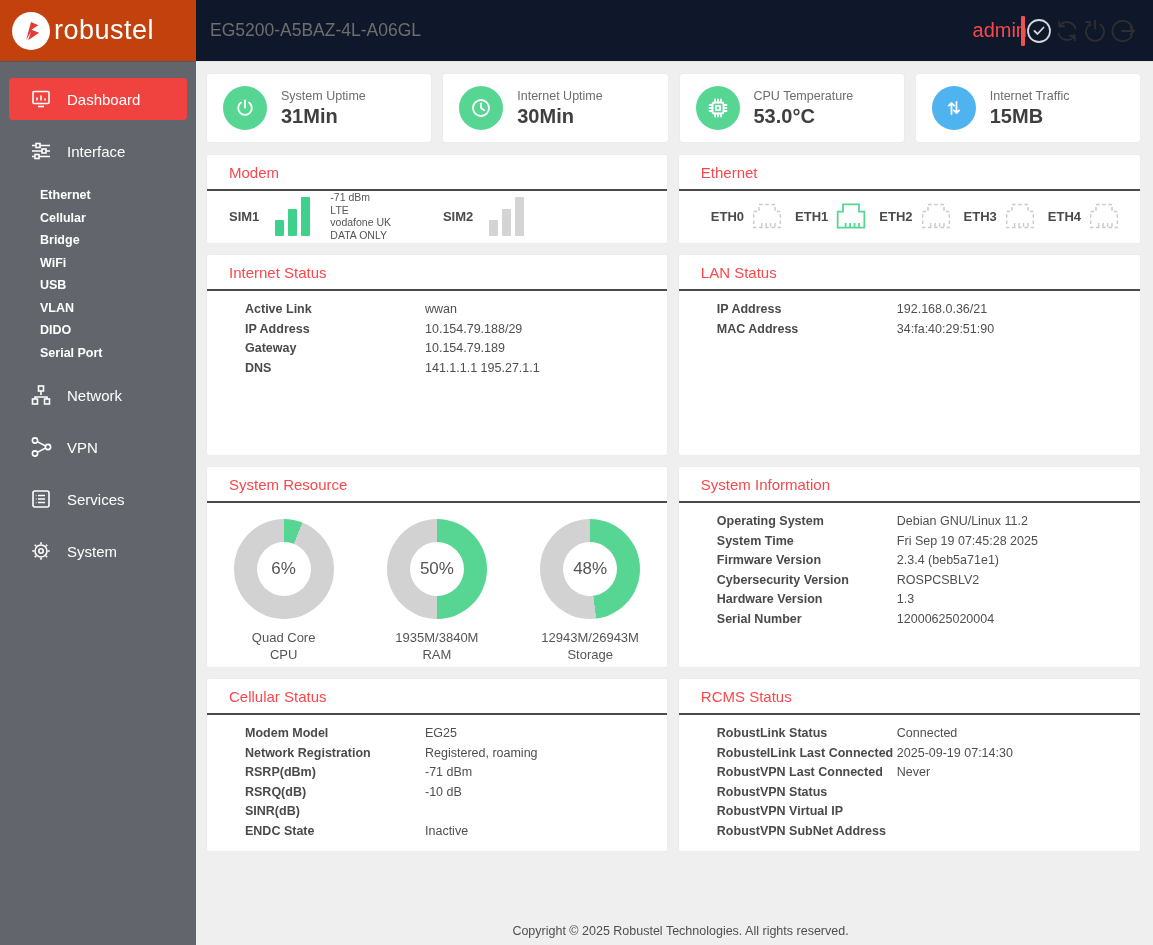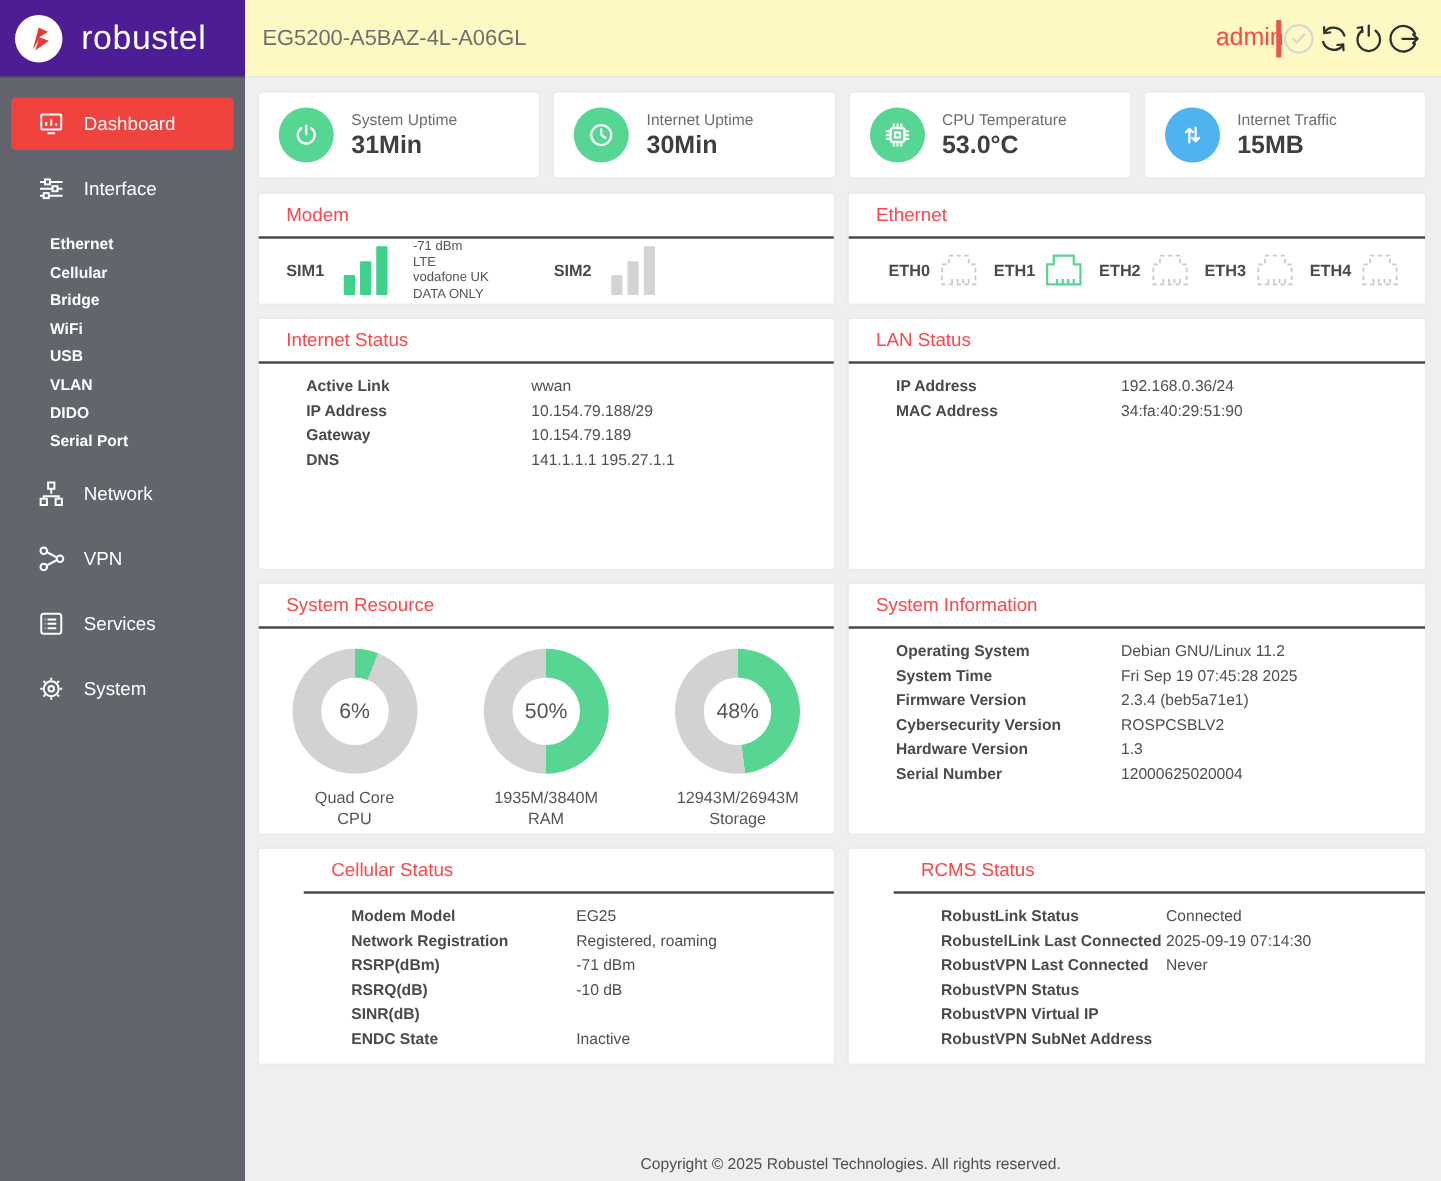--- a/index.html
+++ b/index.html
@@ -2,37 +2,37 @@
 <html><head>
 <meta charset="utf-8">
 <style>
   * { margin:0; padding:0; box-sizing:border-box; }
   html,body { width:1153px; height:945px; overflow:hidden; }
   body { font-family:"Liberation Sans", sans-serif; background:#EFEFEF; color:#4a4a4a; }
   .app { display:flex; width:100%; height:100%; }
 
   
   .sidebar { width:196px; flex:0 0 196px; background:#62656B; height:100%; }
-  .logo { height:62px; background:#4c1d95; border-bottom:1px solid #54575C;
-          display:flex; align-items:center; padding-left:12px; gap:15px; }
+  .logo { height:62px; background:#c2410c; border-bottom:1px solid #54575C;
+          display:flex; align-items:center; padding-left:12px; gap:4px; }
   .logo-mark { width:38px; height:38px; border-radius:50%; background:#fff;
                display:flex; align-items:center; justify-content:center; }
   .logo-text { color:#fff; font-size:27px; letter-spacing:0.5px; font-weight:400; }
   nav { padding-top:16px; }
   .nav-item { display:flex; align-items:center; gap:14px; color:#fff; font-size:15px;
               padding:9px 10px 9px 20px; margin:0 9px 10px 9px; border-radius:4px; cursor:pointer; }
   .nav-item.active { background:#F0433F; }
   .nav-item .nav-icon { width:24px; height:24px; display:flex; }
   .nav-item svg { stroke:#fff; fill:none; stroke-width:1.6; }
   .subnav { padding:2px 0 10px 40px; }
   .subitem { color:#fff; font-size:12.5px; font-weight:bold; line-height:22.5px; cursor:pointer; }
 
   
   .main { flex:1; display:flex; flex-direction:column; height:100%; }
-  header { height:62px; flex:0 0 62px; background:#fef9c3; display:flex; align-items:center;
+  header { height:62px; flex:0 0 62px; background:#0f172a; display:flex; align-items:center;
            justify-content:space-between; padding:0 16px 0 14px; border-bottom:1px solid #e4e4e4; }
   .device-title { font-size:17.5px; color:#6e6e6e; }
   .header-right { display:flex; align-items:center; gap:0; }
   .admin { color:#F8484C; font-size:20px; }
   .red-bar { width:4px; height:30px; background:#F0504E; border-radius:1px; margin-left:-6px; }
   .hicon { width:28px; height:28px; display:flex; cursor:pointer; }
   .hicon svg { stroke:#2f2f2f; fill:none; stroke-width:1.8; stroke-linecap:round; }
   .hicon.dim svg { stroke:#d7d7d7; cursor:default; }
 
   .content { position:relative; flex:1; padding:12px 13px 0 11px; }
@@ -44,21 +44,21 @@
   .card-icon { width:44px; height:44px; border-radius:50%; display:flex; align-items:center; justify-content:center; }
   .card-icon.green { background:#57D593; }
   .card-icon.blue  { background:#4FB3F0; }
   .card-icon svg { stroke:#fff; fill:none; stroke-width:1.8; stroke-linecap:round; }
   .card-label { font-size:12.5px; color:#6d6d6d; margin-bottom:2px; }
   .card-value { font-size:20px; font-weight:bold; color:#3f3f3f; }
 
   
   .grid { display:grid; grid-template-columns:1fr 1fr; gap:12px; }
   .panel { background:#fff; border-radius:2px; box-shadow:0 0 2px rgba(0,0,0,0.05); }
-  .h-sm { height:88px; } .h-lg { height:200px; } .h-md { height:172px;padding-left:36px; }
+  .h-sm { height:88px; } .h-lg { height:200px; } .h-md { height:172px; }
   .panel-title { height:36px; display:flex; align-items:center; padding-left:22px;
                  color:#F8484C; font-size:15px; border-bottom:2px solid #4A4A4A; }
 
   
   .kv-body { padding:9px 10px 0 22px;margin-left:16px; }
   .kv-row { display:grid; grid-template-columns:180px 1fr; line-height:19.5px; font-size:12.5px; }
   .kv-label { font-weight:bold; color:#4a4a4a; }
   .kv-value { color:#4f4f4f; }
 
   
@@ -363,21 +363,21 @@
                 <span class="kv-value">141.1.1.1 195.27.1.1</span>
               </div>
             </div>
         </section>
 
         <section class="panel h-lg">
           <div class="panel-title">LAN Status</div>
           <div class="kv-body">
               <div class="kv-row">
                 <span class="kv-label">IP Address</span>
-                <span class="kv-value">192.168.0.36/24</span>
+                <span class="kv-value">192.168.0.36/21</span>
               </div>
               <div class="kv-row">
                 <span class="kv-label">MAC Address</span>
                 <span class="kv-value">34:fa:40:29:51:90</span>
               </div>
             </div>
         </section>
 
         <section class="panel h-lg">
           <div class="panel-title">System Resource</div>

